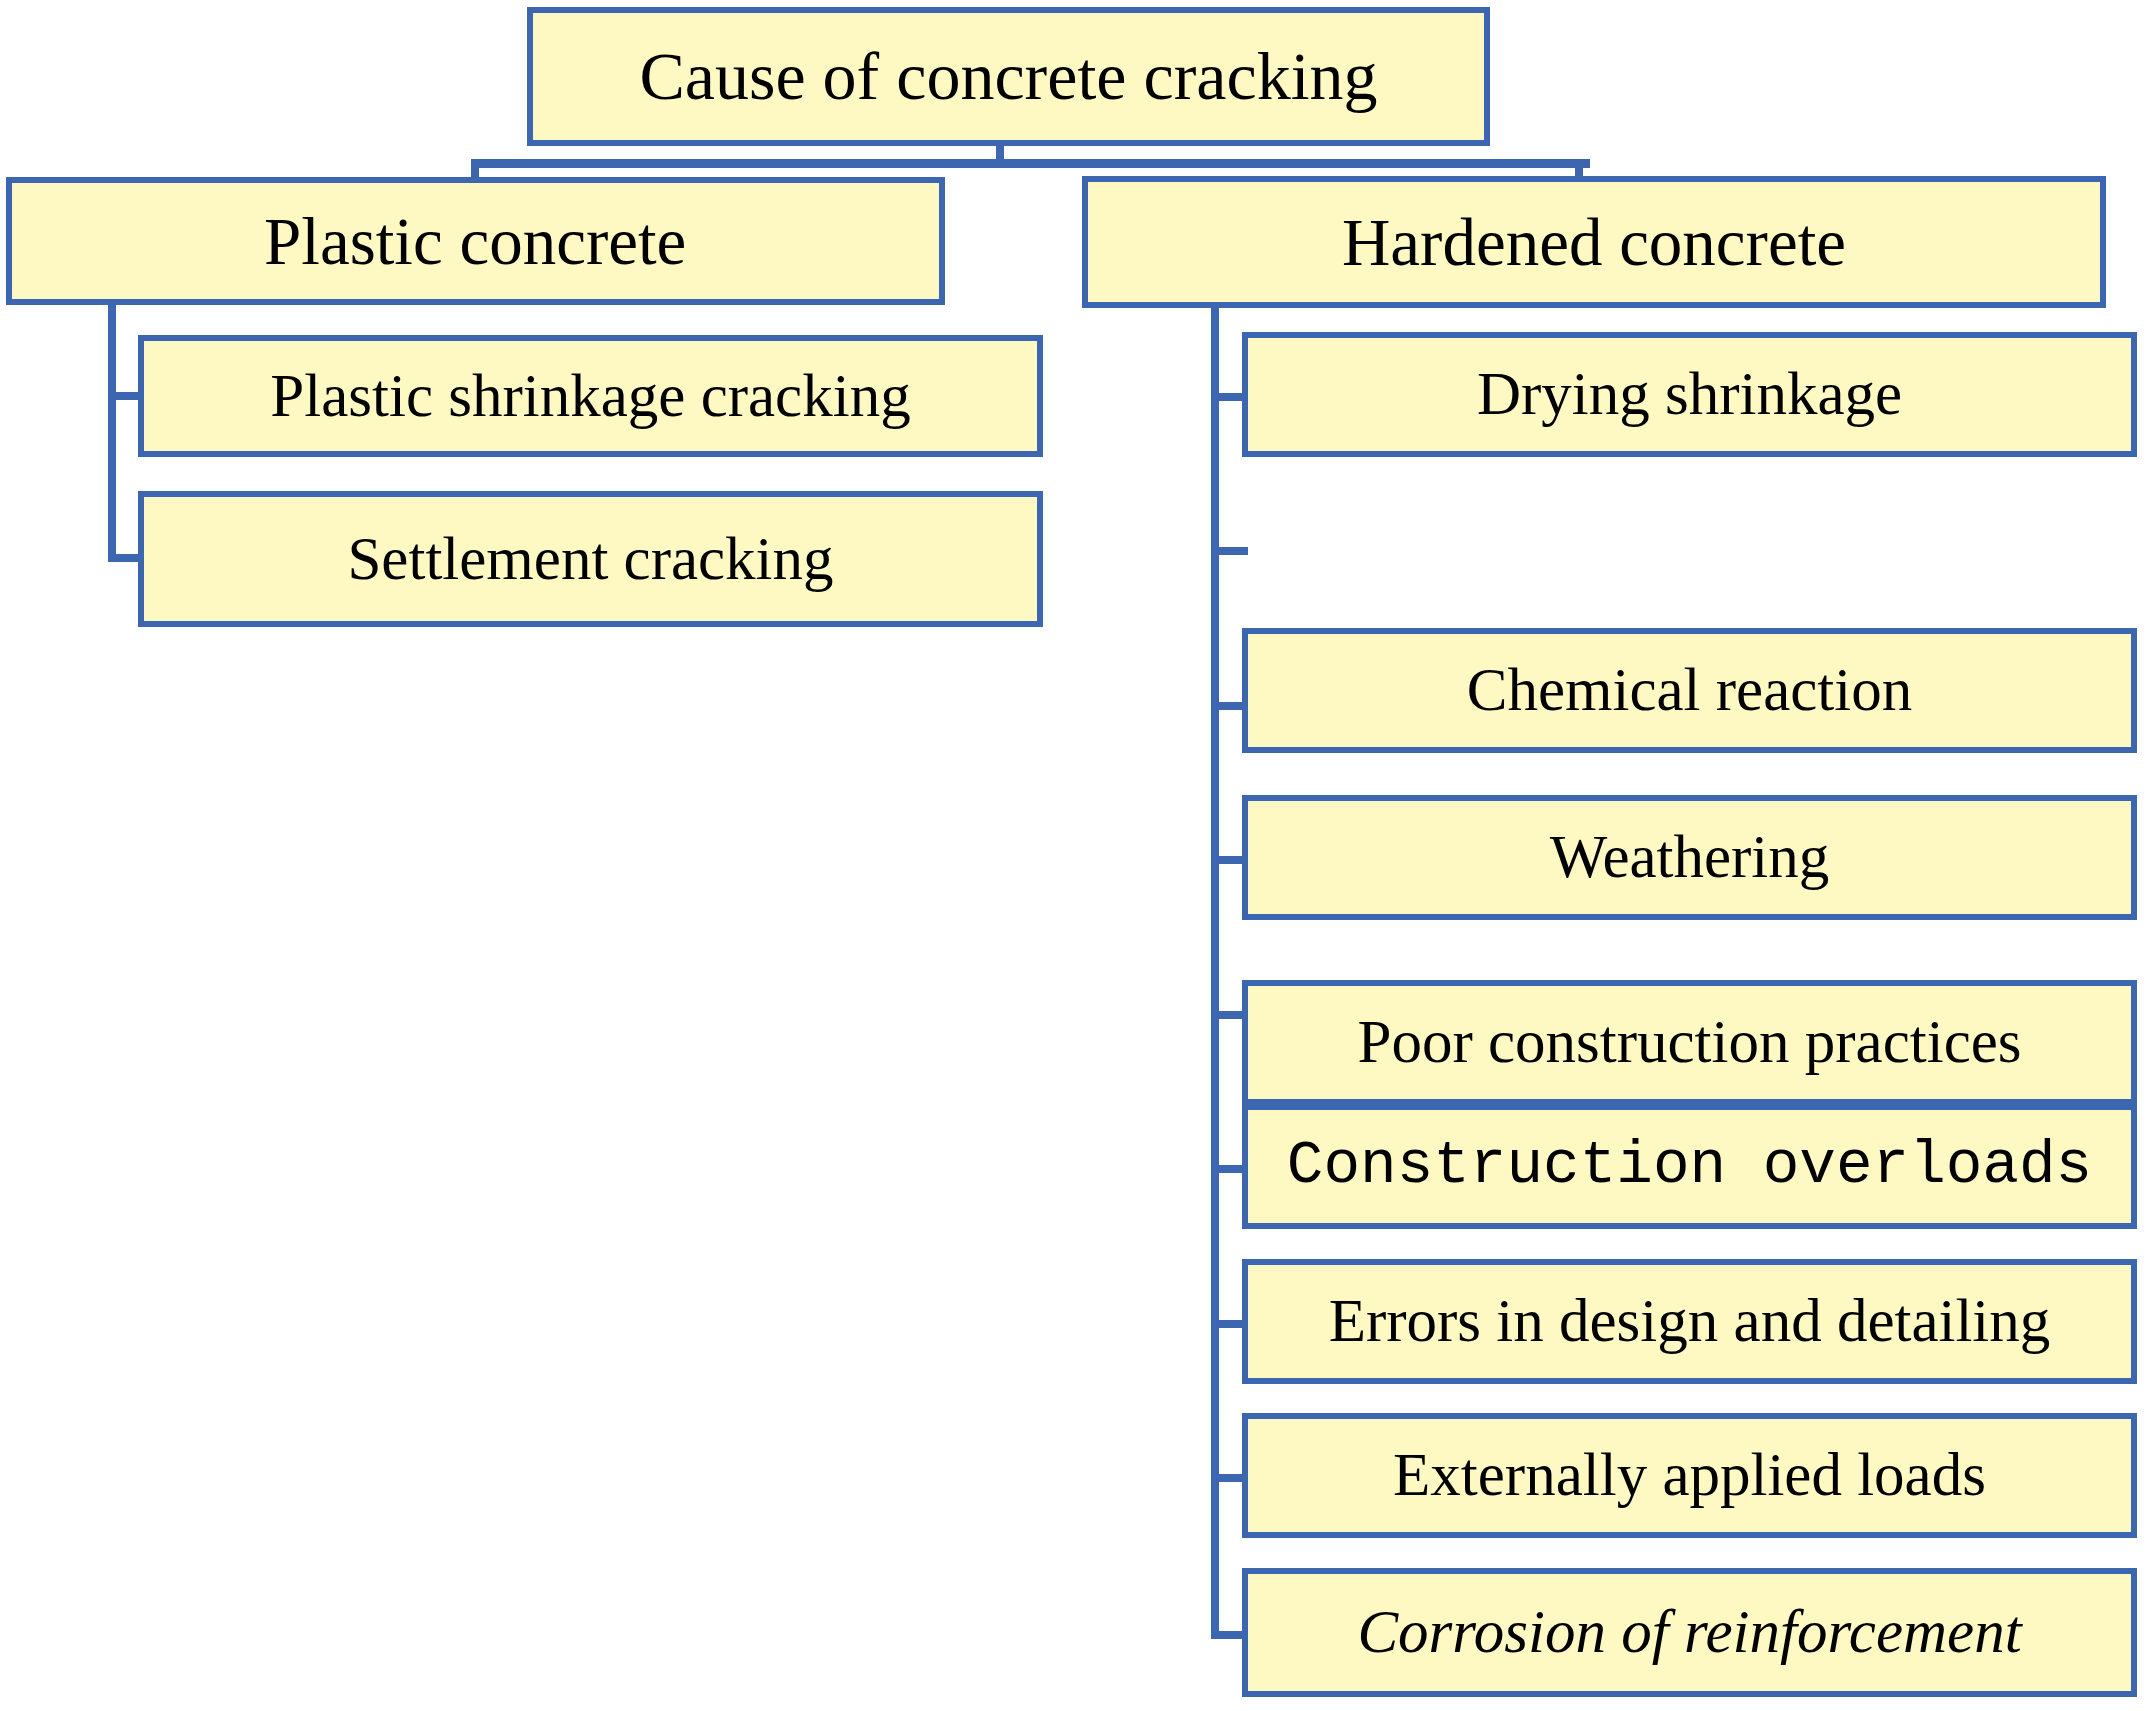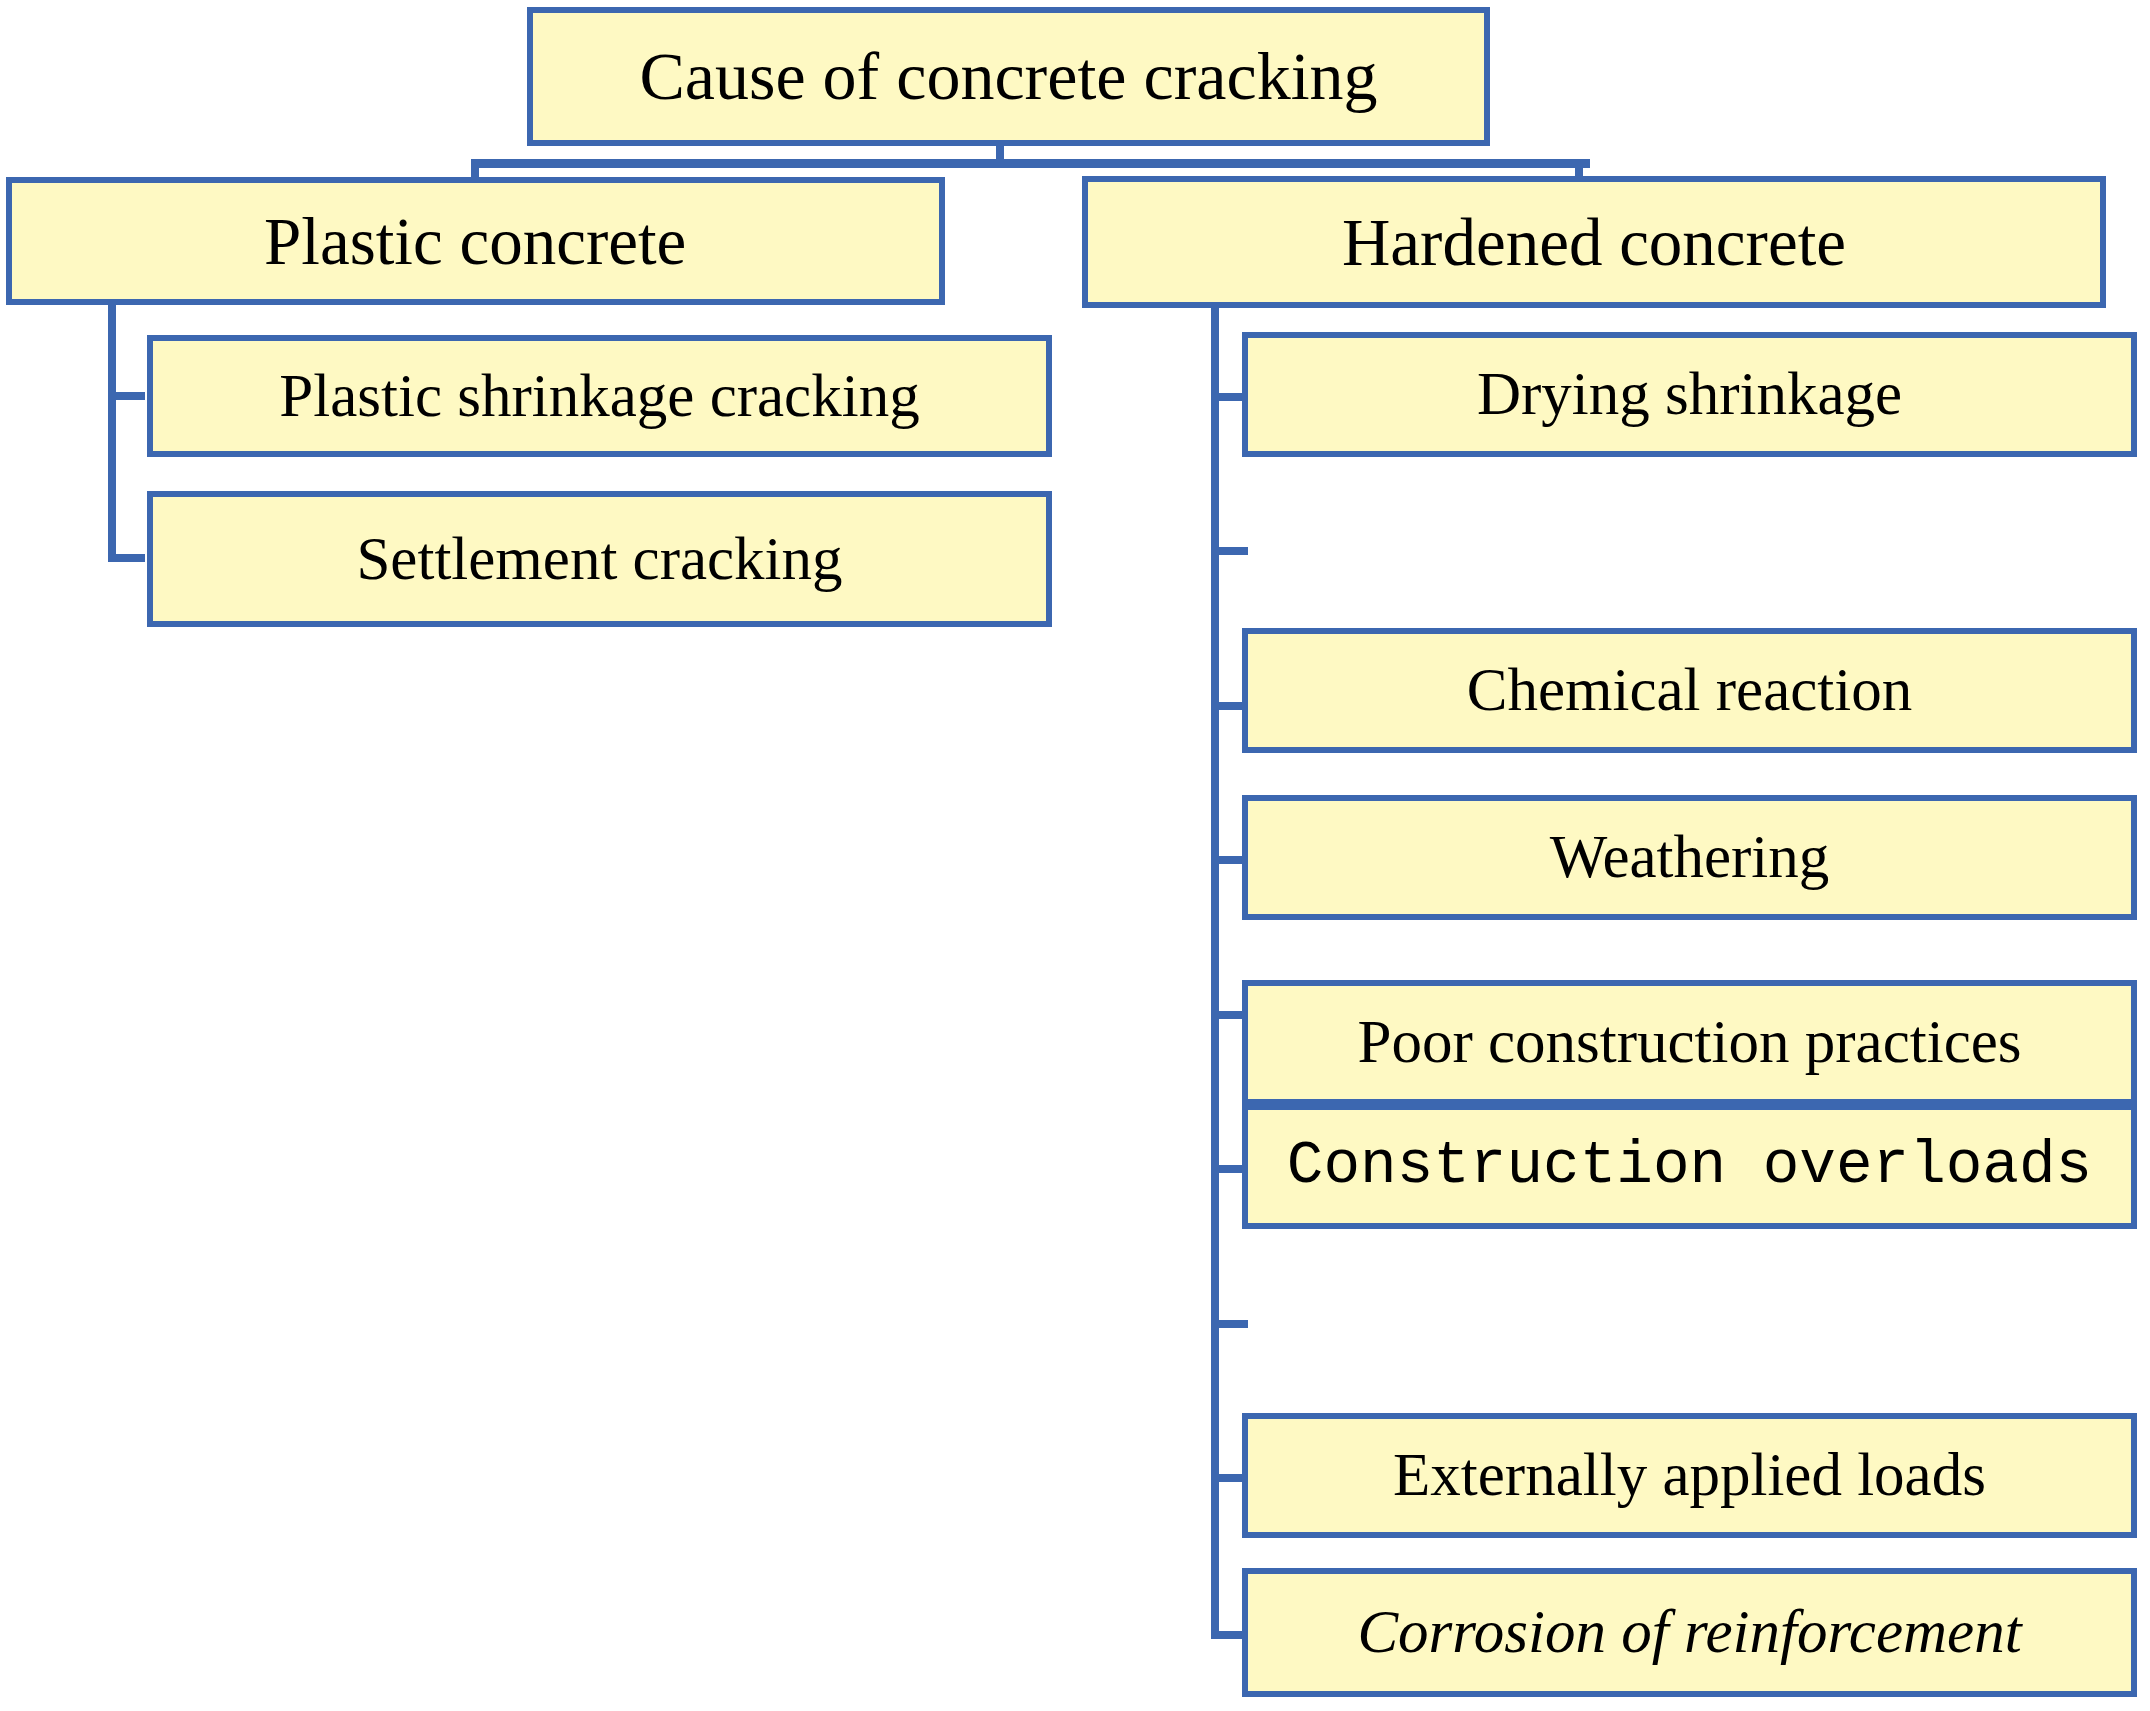--- a/index.html
+++ b/index.html
@@ -59,21 +59,20 @@
     width: 1024px;
     height: 132px;
   }
   #node-hardened .label { font-size: 67px; }
 
   
   .leaf .label { font-size: 61px; }
   .leaf-left {
     left: 138px;
     width: 905px;
-    margin-left: 9px;
   }
   .leaf-right {
     left: 1242px;
     width: 895px;
   }
   .italic .label {
     font-style: italic;
   }
 
   
@@ -145,20 +144,23 @@
   </div>
 
   <div class="node leaf leaf-right" style="top:950px; height:125px;margin-top:30px;">
     <span class="label">Poor construction practices</span>
   </div>
 
   <div class="node leaf leaf-right" style="top:1104px; height:125px;font-family:Liberation Mono, monospace;">
     <span class="label">Construction overloads</span>
   </div>
 
+  <div class="node leaf leaf-right" style="top:1259px; height:125px;">
+    <span class="label">Errors in design and detailing</span>
+  </div>
 
   <div class="node leaf leaf-right" style="top:1413px; height:125px;">
     <span class="label">Externally applied loads</span>
   </div>
 
   <div class="node leaf leaf-right italic" style="top:1568px; height:129px;">
     <span class="label">Corrosion of reinforcement</span>
   </div>
 
 </div>

